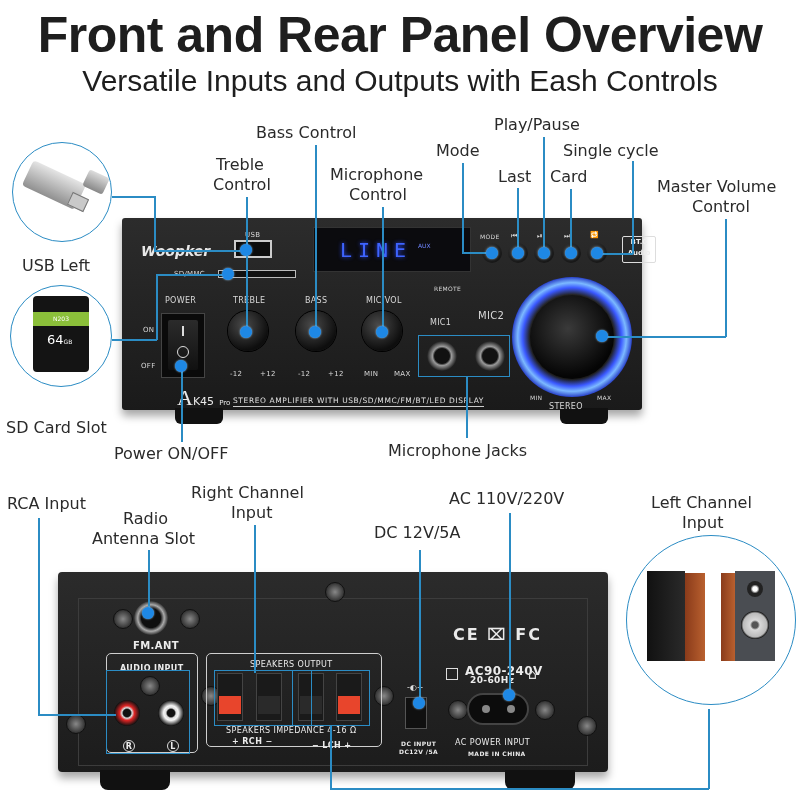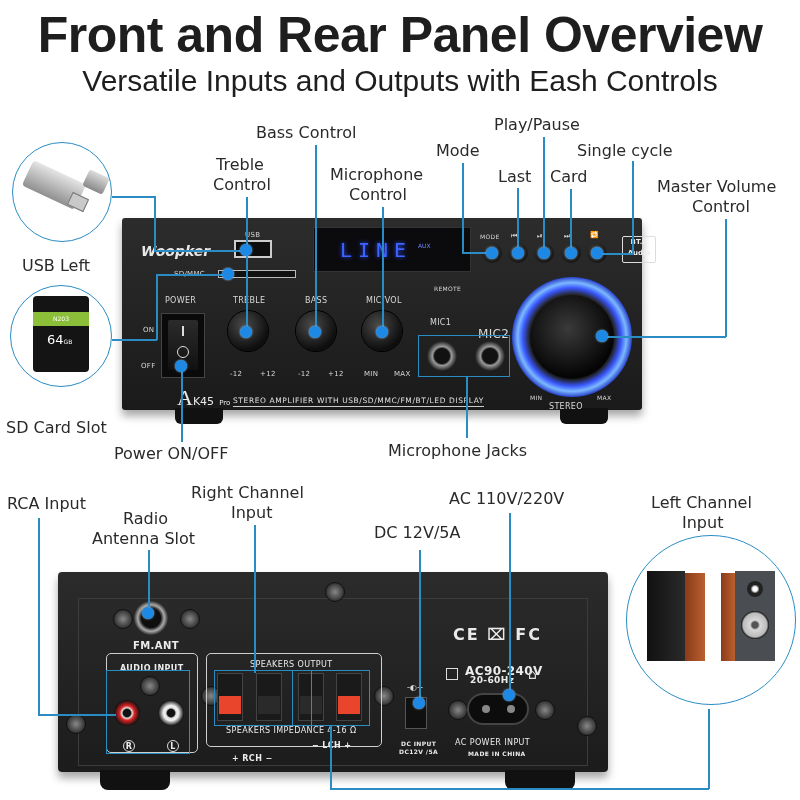--- a/index.html
+++ b/index.html
@@ -94,21 +94,21 @@
 <div class="knob" style="left:296px;top:311px"></div>
 <div class="tiny" style="left:298px;top:370px">-12</div>
 <div class="tiny" style="left:328px;top:370px">+12</div>
 
 <div class="tiny" style="left:366px;top:296px;font-size:8px">MIC/VOL</div>
 <div class="knob" style="left:362px;top:311px"></div>
 <div class="tiny" style="left:364px;top:370px">MIN</div>
 <div class="tiny" style="left:394px;top:370px">MAX</div>
 
 <div class="tiny" style="left:430px;top:318px;font-size:8px">MIC1</div>
-<div class="tiny" style="left:478px;top:327px;font-size:12px">MIC2</div>
+<div class="tiny" style="left:478px;top:310px;font-size:10px">MIC2</div>
 <div class="mic-jack" style="left:427px;top:341px"></div>
 <div class="mic-jack" style="left:475px;top:341px"></div>
 <div class="mic-box"></div>
 
 <div class="tiny" style="left:480px;top:233px;font-size:6px">MODE</div>
 <div class="btn" style="left:482px;top:243px"></div>
 <div class="btn-glyph" style="left:511px;top:232px">⏮</div>
 <div class="btn" style="left:508px;top:243px"></div>
 <div class="btn-glyph" style="left:537px;top:232px">⏯</div>
 <div class="btn" style="left:534px;top:243px"></div>
@@ -135,21 +135,21 @@
 
 <div class="lbl" style="left:256px;top:123px">Bass Control</div>
 <div class="lbl" style="left:216px;top:155px">Treble</div>
 <div class="lbl" style="left:213px;top:175px">Control</div>
 <div class="lbl" style="left:330px;top:165px">Microphone</div>
 <div class="lbl" style="left:349px;top:185px">Control</div>
 <div class="lbl" style="left:436px;top:141px">Mode</div>
 <div class="lbl" style="left:494px;top:115px">Play/Pause</div>
 <div class="lbl" style="left:498px;top:167px">Last</div>
 <div class="lbl" style="left:550px;top:167px">Card</div>
-<div class="lbl" style="left:577px;top:141px">Single cycle</div>
+<div class="lbl" style="left:563px;top:141px">Single cycle</div>
 <div class="lbl" style="left:657px;top:177px">Master Volume</div>
 <div class="lbl" style="left:692px;top:197px">Control</div>
 <div class="lbl" style="left:22px;top:256px">USB Left</div>
 <div class="lbl" style="left:6px;top:418px">SD Card Slot</div>
 <div class="lbl" style="left:114px;top:444px">Power ON/OFF</div>
 <div class="lbl" style="left:388px;top:441px">Microphone Jacks</div>
 
 <div class="vline" style="left:315px;top:145px;height:185px"></div>
 <div class="vline" style="left:246px;top:197px;height:130px"></div>
 <div class="vline" style="left:382px;top:207px;height:123px"></div>
@@ -234,21 +234,21 @@
   </div>
 <div class="spk-term" style="left:298px;top:673px">
     <div class="spk-tab" style="left:1px;top:22px;background:#2a2a2a"></div>
   </div>
 <div class="spk-term" style="left:336px;top:673px">
     <div class="spk-tab" style="left:1px;top:22px;background:#e8452c"></div>
   </div>
 <div class="blue-box" style="left:214px;top:670px;width:98px;height:56px"></div>
 <div class="blue-box" style="left:292px;top:670px;width:78px;height:56px"></div>
 <div class="rear-lbl" style="left:226px;top:726px;font-weight:normal">SPEAKERS IMPEDANCE 4-16 Ω</div>
-<div class="rear-lbl" style="left:232px;top:754px"><span>+</span> <span>RCH</span> <span>−</span></div>
+<div class="rear-lbl" style="left:232px;top:737px"><span>+</span> <span>RCH</span> <span>−</span></div>
 <div class="rear-lbl" style="left:312px;top:741px"><span>−</span> <span>LCH</span> <span>+</span></div>
 
 <div class="cert">CE ⌧ FC</div>
 <div style="position:absolute;left:446px;top:668px;width:12px;height:12px;border:1.5px solid #ddd"></div>
 <div class="rear-lbl" style="left:465px;top:664px;font-size:12px">AC90-240V</div>
 <div class="rear-lbl" style="left:470px;top:675px;font-size:9px">20-60Hz</div>
 <div style="position:absolute;left:528px;top:666px;font-size:14px;color:#ddd">⌂</div>
 
 <div style="position:absolute;left:407px;top:683px;font-size:8px;color:#ddd">-◐+</div>
 <div class="dc-jack"></div>

